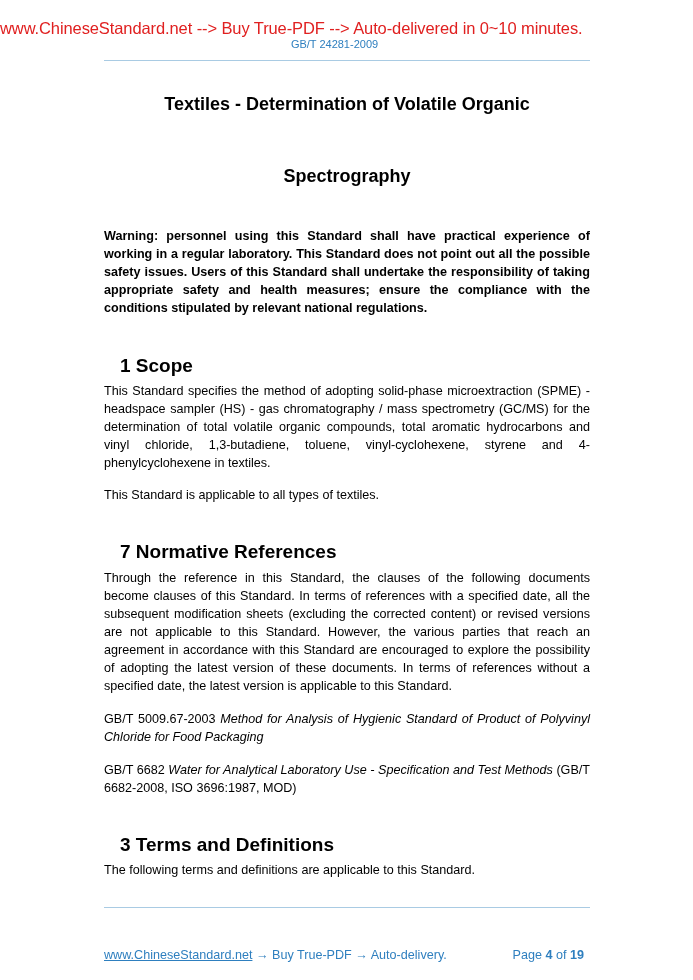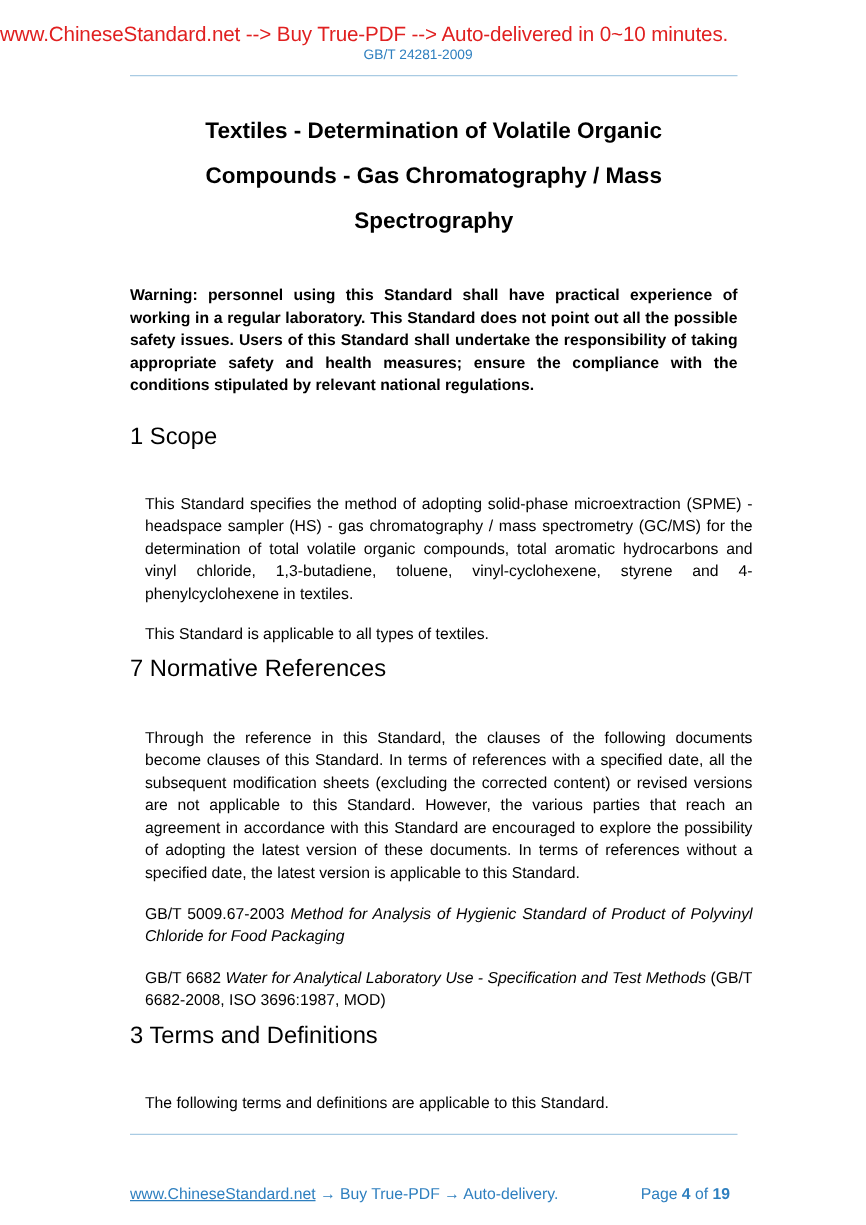--- a/index.html
+++ b/index.html
@@ -65,33 +65,33 @@
     }
     .warning {
       top: 227px;
       font-weight: bold;
       text-align: justify;
       margin: 0;
     }
     .heading {
       position: absolute;
       left: 104px;
-      font-weight: normal;
+      font-weight: bold;
       font-size: 19px;
       line-height: 24px;
-      margin: 0;
+      margin: 16px;
     }
     .para {
       position: absolute;
       left: 104px;
       width: 486px;
       font-size: 12.6px;
       line-height: 18px;
       text-align: justify;
-      margin: 12px;
+      margin: 0;
     }
     .para .ital { font-style: italic; }
     .footer-rule {
       position: absolute;
       top: 907px;
       left: 104px;
       width: 486px;
       height: 1px;
       background: #a9cbe3;
     }
@@ -117,21 +117,21 @@
   </style>
 </head>
 <body>
 
 <div class="top-banner">www.ChineseStandard.net --&gt; Buy True-PDF --&gt; Auto-delivered in 0~10 minutes.</div>
 <div class="std-code">GB/T 24281-2009</div>
 <div class="header-rule"></div>
 
 <h1 class="doc-title">
   <span>Textiles - Determination of Volatile Organic</span><br>
-  <span>Compounds - Gas Chromatography / Mass</span><br>
+  <br>
   <span>Spectrography</span>
 </h1>
 
 <p class="content warning">Warning: personnel using this Standard shall have practical experience of working in a regular laboratory. This Standard does not point out all the possible safety issues. Users of this Standard shall undertake the responsibility of taking appropriate safety and health measures; ensure the compliance with the conditions stipulated by relevant national regulations.</p>
 
 <h2 class="heading" style="top:338px;">1 Scope</h2>
 <p class="para" style="top:382px;">This Standard specifies the method of adopting solid-phase microextraction (SPME) - headspace sampler (HS) - gas chromatography / mass spectrometry (GC/MS) for the determination of total volatile organic compounds, total aromatic hydrocarbons and vinyl chloride, 1,3-butadiene, toluene, vinyl-cyclohexene, styrene and 4-phenylcyclohexene in textiles.</p>
 <p class="para" style="top:486px;">This Standard is applicable to all types of textiles.</p>
 
 <h2 class="heading" style="top:524px;">7 Normative References</h2>

